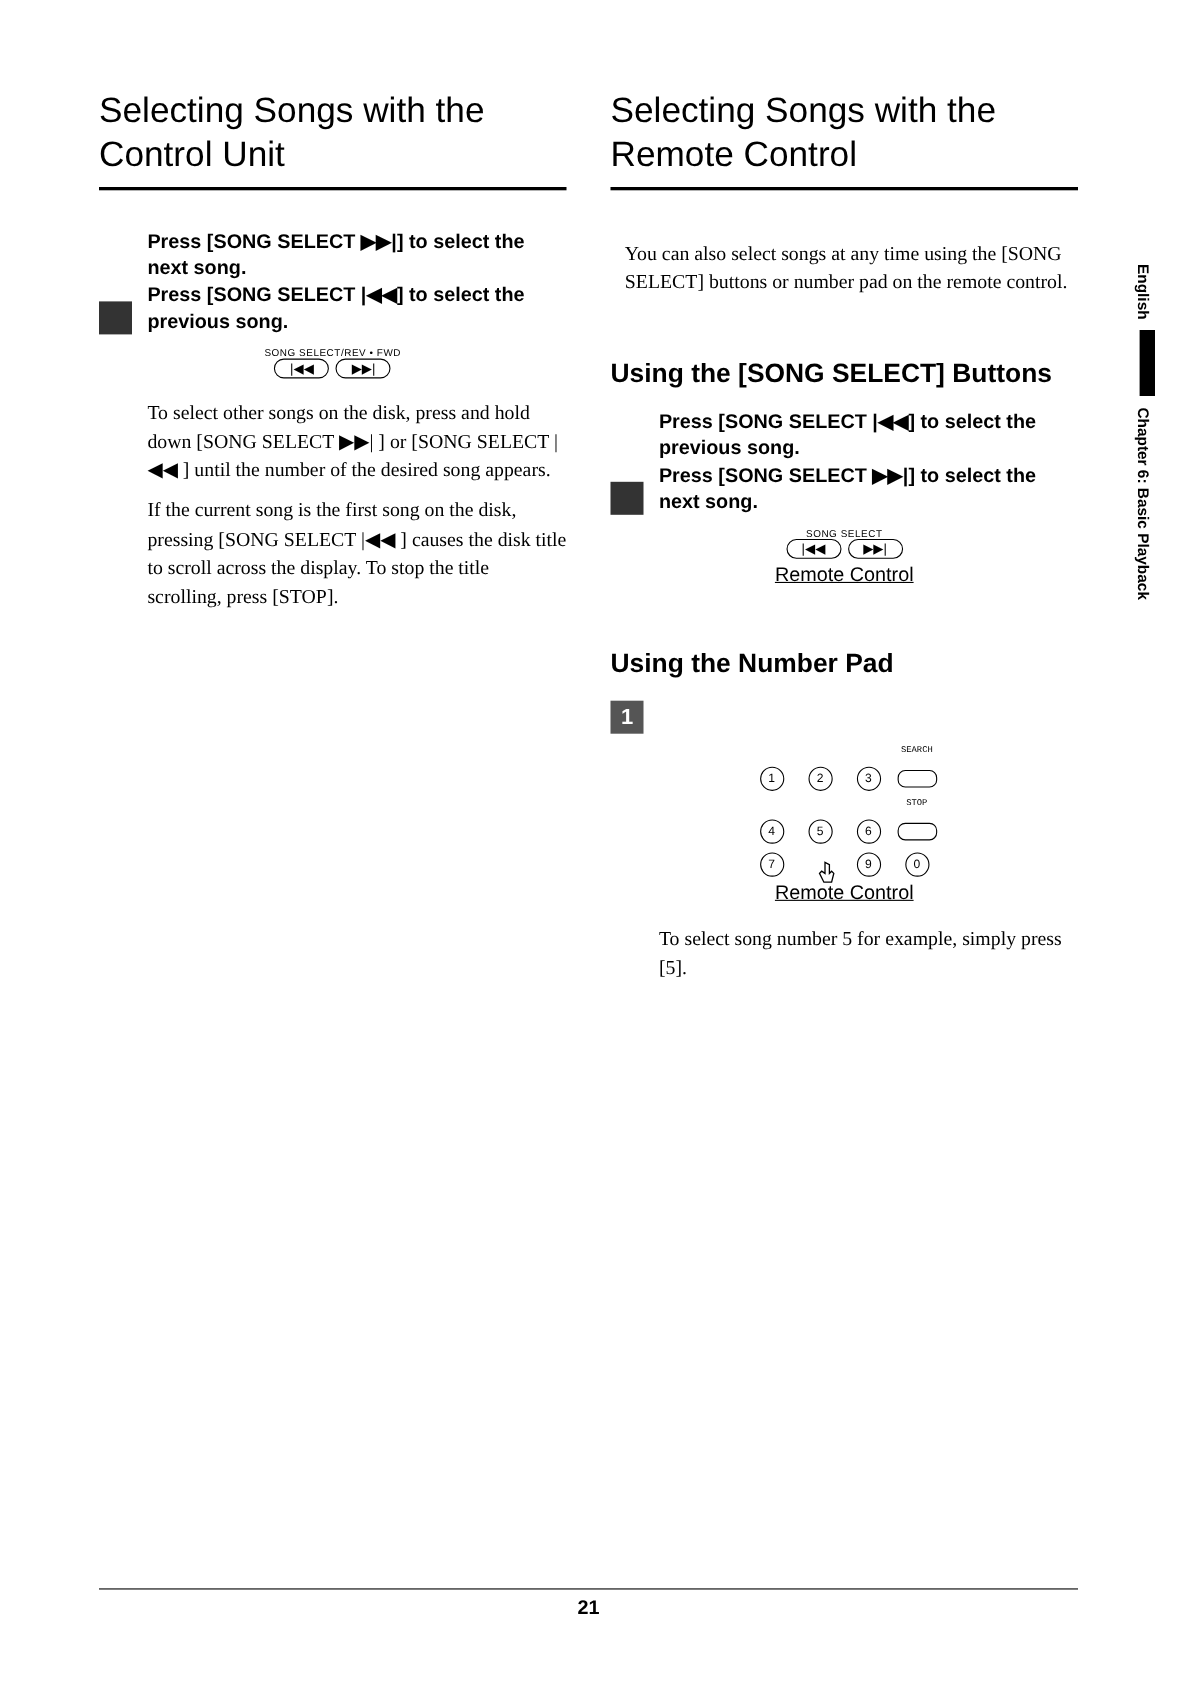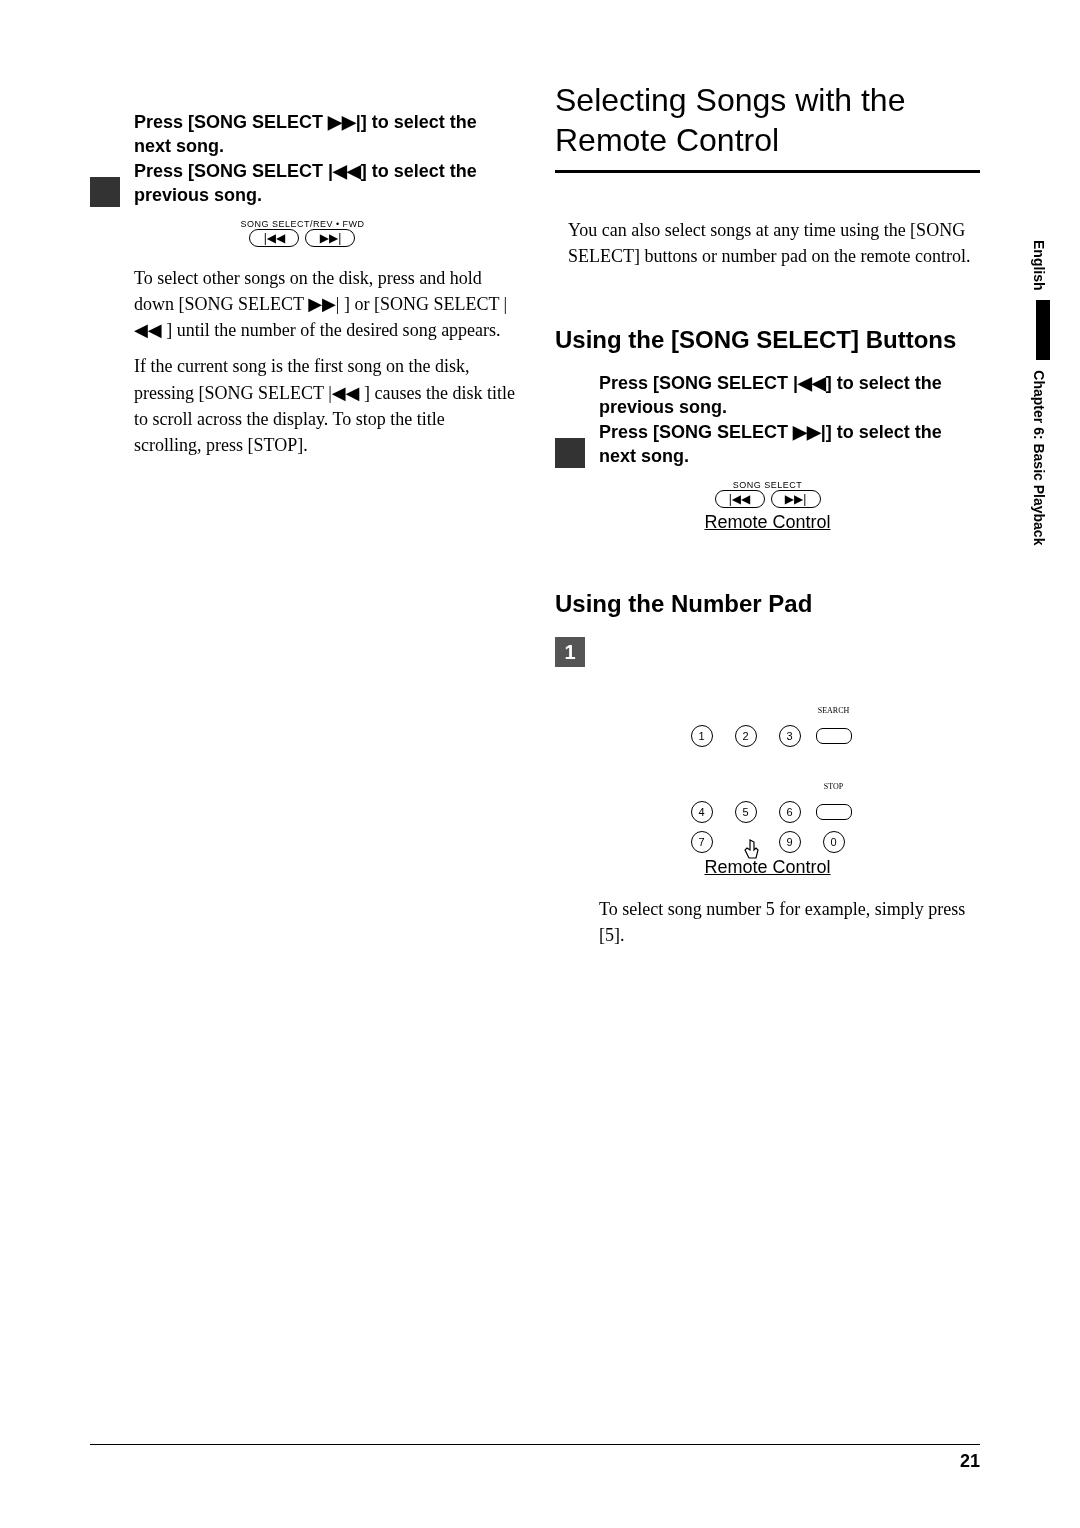--- a/index.html
+++ b/index.html
@@ -140,24 +140,23 @@
     justify-content: center;
   }
   .numpad-grid .rect {
     width: 34px;
     height: 14px;
     border: 1.5px solid #000;
     border-radius: 7px;
   }
   .numpad-grid .lab {
     font-size: 8px;
-    font-family: Liberation Serif, serif;
+    font-family: Liberation Mono, monospace;
     line-height: 1;
     height: 10px;
-    margin-top: 28px;
   }
   .numpad .hand {
     position: relative;
   }
   .hand-svg {
     position: absolute;
     left: -8px;
     top: -6px;
     width: 30px;
     height: 30px;
@@ -185,32 +184,33 @@
   .side-tab .chap {
     font-weight: bold;
   }
   .footer {
     position: absolute;
     bottom: 56px;
     left: 90px;
     right: 100px;
     border-top: 1px solid #000;
     padding-top: 6px;
-    text-align: right;
+    text-align: center;
     font-family: Arial, sans-serif;
     font-weight: bold;
     font-size: 18px;
   }
 </style>
 </head>
 <body>
 
 <div class="page">
 
   <div class="col">
+    <h1>Selecting Songs with the Control Unit</h1>
     <div class="spacer-after-h1"></div>
 
     <div class="step-block">
       <div class="step-marker"></div>
       <div class="step-text">
         <span class="line">Press [SONG SELECT </span><span class="line">▶▶|</span><span class="line">] to select the next song.</span><br>
         <span class="line">Press [SONG SELECT </span><span class="line">|◀◀</span><span class="line">] to select the previous song.</span>
       </div>
     </div>
 

